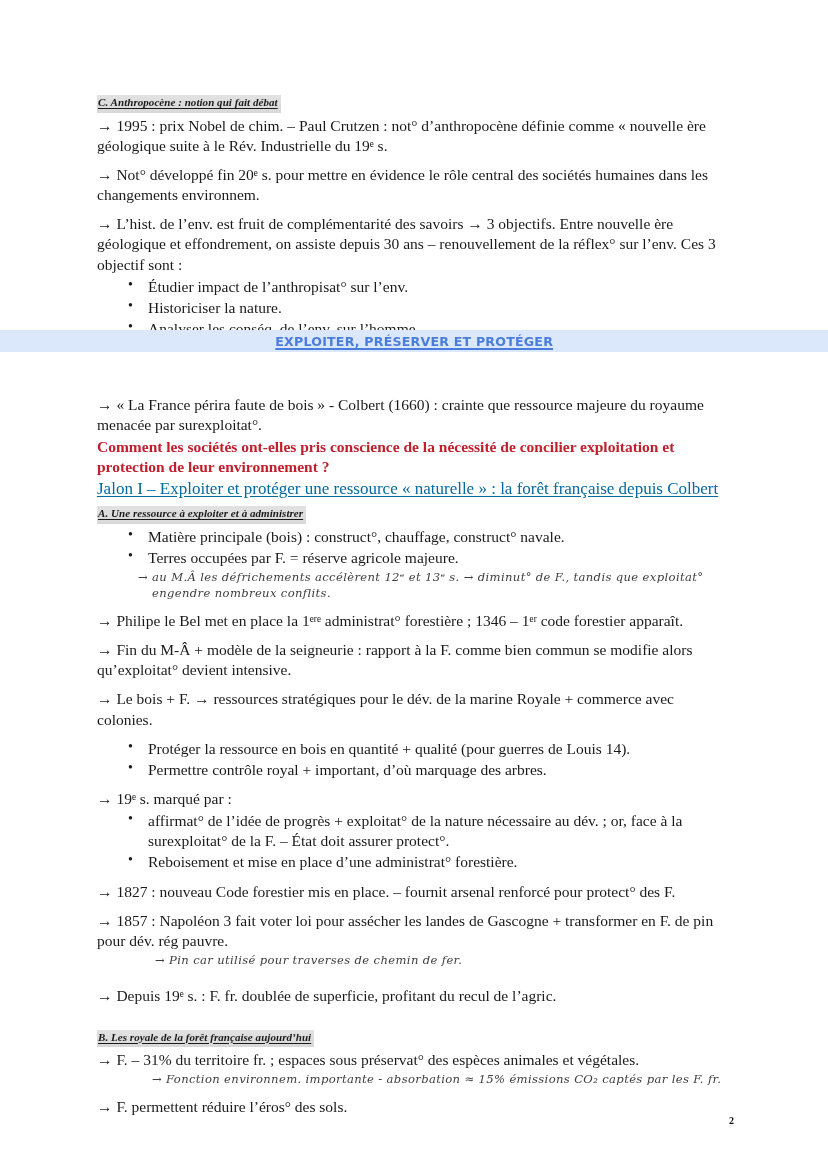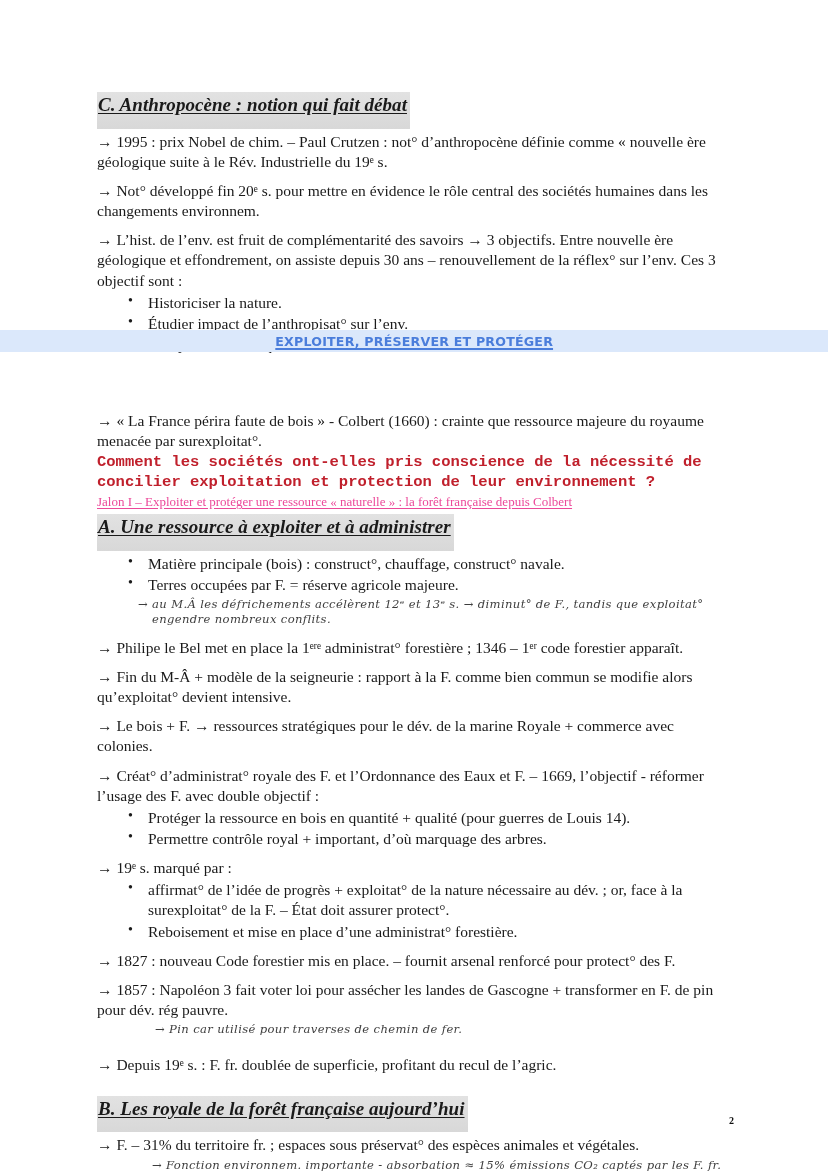--- a/index.html
+++ b/index.html
@@ -29,26 +29,26 @@
     left: 97px;
     top: 92px;
     width: 628px;
   }
 
   
   .sec-head {
     display: inline-block;
     font-weight: bold;
     font-style: italic;
-    font-size: 19px;
+    font-size: 11px;
     line-height: 1.25;
     text-decoration: underline;
     text-underline-offset: 2px;
     background: linear-gradient(to bottom, #e2e2e2, #d8d8d8);
-    padding: 1px 3px 12px 1px;
+    padding: 1px 3px 3px 1px;
     margin: 0 0 2px 0;
     letter-spacing: 0.05px;
   }
   .sec-head-wrap { margin-bottom: 1px; }
 
   
   .banner {
     position: absolute;
     left: 0;
     width: 828px;
@@ -78,25 +78,24 @@
     text-align: left;
   }
   .tight { margin-bottom: 2px; }
 
   .q-red {
     color: #c0202c;
     font-weight: bold;
     font-size: 15.5px;
     line-height: 1.28;
     margin: 0 0 0 0;
-    font-family: Liberation Mono, monospace;
   }
   .jalon {
-    color: #ec4899;
-    font-size: 13px;
+    color: #0369a1;
+    font-size: 17px;
     line-height: 1.3;
     text-decoration: underline;
     text-underline-offset: 2px;
     margin: 1px 0 3px 0;
     display: block;
   }
 
   ul.bullets {
     list-style: none;
     margin: 0 0 9px 0;
@@ -149,22 +148,22 @@
 
     <div class="sec-head-wrap">
       <span class="sec-head">C. Anthropocène : notion qui fait débat</span>
     </div>
 
     <p class="para">→ 1995 : prix Nobel de chim. – Paul Crutzen : not° d’anthropocène définie comme « nouvelle ère géologique suite à le Rév. Industrielle du 19ᵉ s.</p>
     <p class="para">→ Not° développé fin 20ᵉ s. pour mettre en évidence le rôle central des sociétés humaines dans les changements environnem.</p>
     <p class="para tight">→ L’hist. de l’env. est fruit de complémentarité des savoirs → 3 objectifs. Entre nouvelle ère géologique et effondrement, on assiste depuis 30 ans – renouvellement de la réflex° sur l’env. Ces 3 objectif sont :</p>
 
     <ul class="bullets">
+      <li>Étudier impact de l’anthropisat° sur l’env.</li>
       <li>Historiciser la nature.</li>
-      <li>Étudier impact de l’anthropisat° sur l’env.</li>
       <li>Analyser les conséq. de l’env. sur l’homme.</li>
     </ul>
 
     <div style="height:47px"></div>
 
     <p class="para tight">→ « La France périra faute de bois » - Colbert (1660) : crainte que ressource majeure du royaume menacée par surexploitat°.</p>
     <p class="q-red">Comment les sociétés ont-elles pris conscience de la nécessité de concilier exploitation et protection de leur environnement ?</p>
     <span class="jalon">Jalon I – Exploiter et protéger une ressource « naturelle » : la forêt française depuis Colbert</span>
 
     <div class="sec-head-wrap">
@@ -174,21 +173,20 @@
 
     <ul class="bullets" style="margin-bottom:2px">
       <li>Matière principale (bois) : construct°, chauffage, construct° navale.</li>
       <li>Terres occupées par F. = réserve agricole majeure.</li>
     </ul>
     <p class="script ind1" style="margin-bottom:10px">→ au M.Â les défrichements accélèrent 12ᵉ et 13ᵉ s. → diminut° de F., tandis que exploitat° engendre nombreux conflits.</p>
 
     <p class="para">→ Philipe le Bel met en place la 1ᵉʳᵉ administrat° forestière ; 1346 – 1ᵉʳ code forestier apparaît.</p>
     <p class="para">→ Fin du M-Â + modèle de la seigneurie : rapport à la F. comme bien commun se modifie alors qu’exploitat° devient intensive.</p>
     <p class="para">→ Le bois + F. → ressources stratégiques pour le dév. de la marine Royale + commerce avec colonies.</p>
-    <p class="para tight">→ Créat° d’administrat° royale des F. et l’Ordonnance des Eaux et F. – 1669, l’objectif - réformer l’usage des F. avec double objectif :</p>
 
     <ul class="bullets">
       <li>Protéger la ressource en bois en quantité + qualité (pour guerres de Louis 14).</li>
       <li>Permettre contrôle royal + important, d’où marquage des arbres.</li>
     </ul>
 
     <p class="para tight">→ 19ᵉ s. marqué par :</p>
 
     <ul class="bullets">
       <li>affirmat° de l’idée de progrès + exploitat° de la nature nécessaire au dév. ; or, face à la surexploitat° de la F. – État doit assurer protect°.</li>

